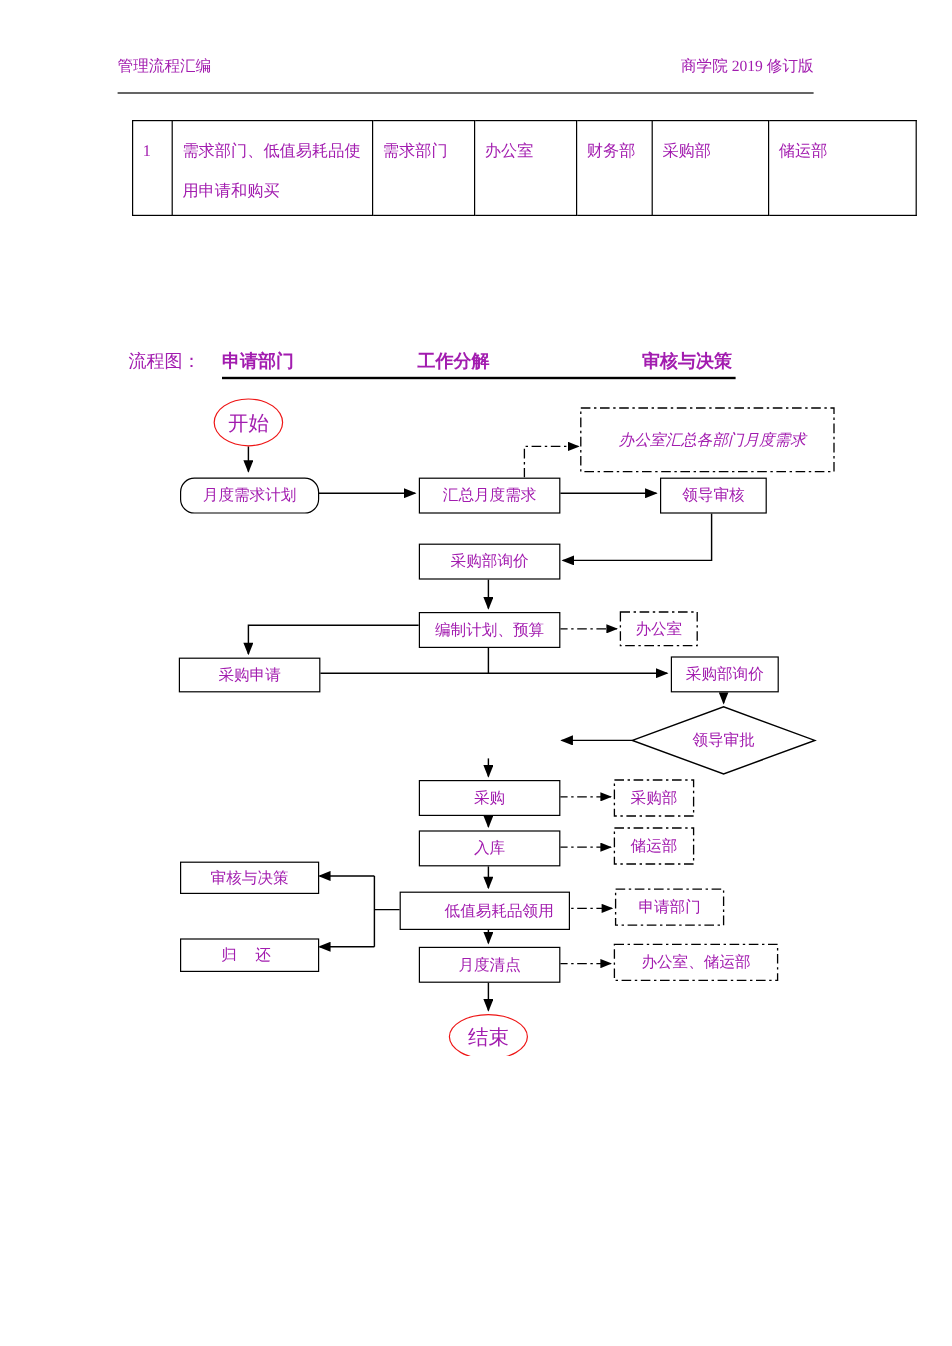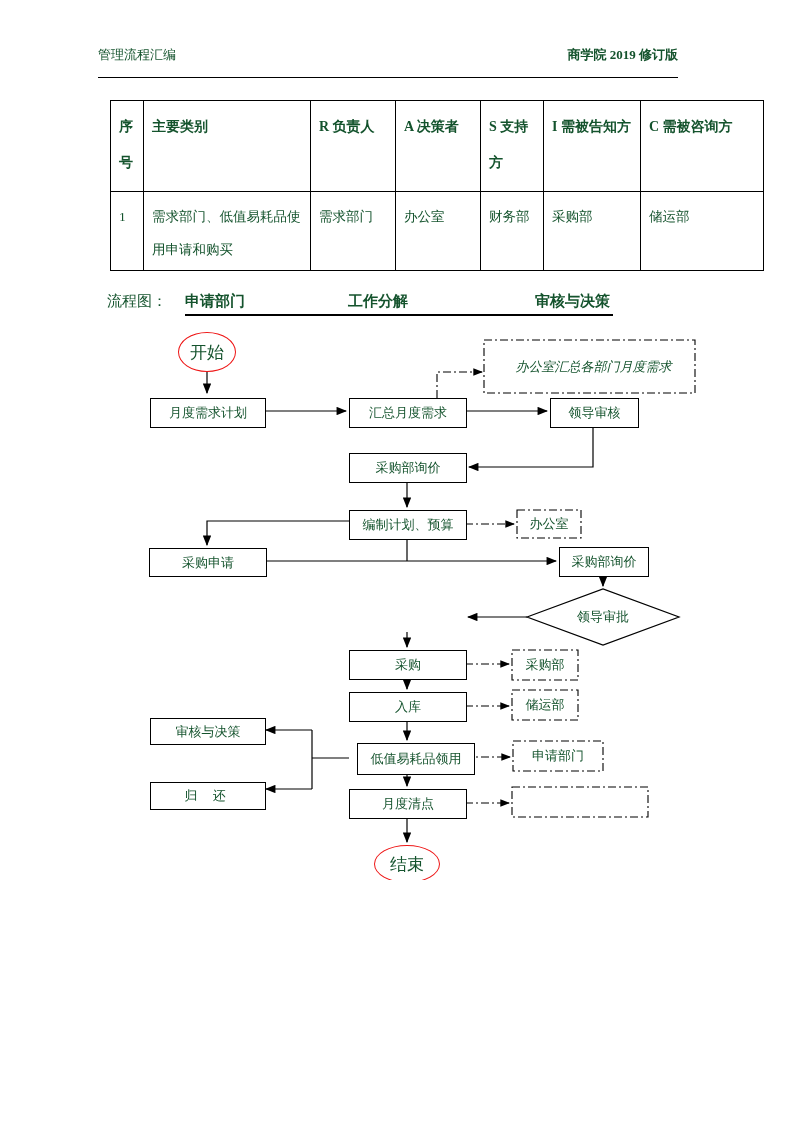--- a/index.html
+++ b/index.html
@@ -1,24 +1,24 @@
 <!DOCTYPE html>
 <html><head>
 <meta charset="utf-8">
 <style>
   html,body{margin:0;padding:0;background:#ffffff;}
   .page{
     position:relative;width:793px;height:880px;background:#ffffff;
-    font-family:"Liberation Serif","DejaVu Serif",serif;color:#14532d;overflow:hidden;
+    font-family:"Liberation Serif","DejaVu Serif",serif;color:#a21caf;overflow:hidden;
   }
   .abs{position:absolute;}
   
   .doc-header{top:46px;left:98px;width:580px;height:24px;font-size:13px;}
   .doc-header .hl{float:left;}
-  .doc-header .hr{float:right;font-weight:bold;}
+  .doc-header .hr{float:right;}
   .header-rule{top:77px;left:98px;width:580px;height:0;border-top:1.6px solid #000;}
   
   table.rasic{position:absolute;top:100px;left:110px;border-collapse:collapse;table-layout:fixed;}
   table.rasic td{border:1.2px solid #000;vertical-align:top;text-align:left;
     padding:8px 6px 4px 8px;font-size:13.5px;line-height:36px;word-break:break-all;}
   table.rasic tr.hd td{font-weight:bold;font-size:14px;height:78px;}
   table.rasic tr.bd td{height:62px;line-height:33px;}
   
   .flow-label{top:292px;left:107px;font-size:15px;}
   .lane-bar{top:292px;left:185px;width:428px;height:22px;border-bottom:2px solid #000;}
@@ -48,29 +48,20 @@
     <colgroup>
       <col style="width:33px">
         <col style="width:167px">
         <col style="width:85px">
       <col style="width:85px">
         <col style="width:63px">
         <col style="width:97px">
         <col style="width:123px">
     </colgroup>
     <tbody>
-        <tr class="hd">
-      <td>序号</td>
-      <td>主要类别</td>
-      <td>R 负责人</td>
-      <td>A 决策者</td>
-      <td>S 支持方</td>
-      <td>I 需被告知方</td>
-      <td>C 需被咨询方</td>
-    </tr>
     <tr class="bd">
       <td>1</td>
       <td>需求部门、低值易耗品使用申请和购买</td>
       <td>需求部门</td>
       <td>办公室</td>
       <td>财务部</td>
       <td>采购部</td>
       <td>储运部</td>
     </tr>
   </tbody>
@@ -125,37 +116,38 @@
       <rect x="512" y="690" width="66" height="30"></rect>
       <rect x="513" y="741" width="90" height="30"></rect>
       <rect x="512" y="787" width="136" height="30"></rect>
     </g>
     <polygon points="527,617 603,589 679,617 603,645" fill="#fff" stroke="#000" stroke-width="1.2"></polygon>
   </svg>
 
   <div class="oval" style="left:178px;top:332px;width:56px;height:38px;">开始</div>
   <div class="oval" style="left:374px;top:845px;width:64px;height:36px;">结束</div>
 
-  <div class="node" style="left:150px;top:398px;width:114px;height:28px;">月度需求计划</div>
+  <div class="node" style="left:150px;top:398px;width:114px;height:28px;border-radius:12px;">月度需求计划</div>
   <div class="node" style="left:349px;top:398px;width:116px;height:28px;">汇总月度需求</div>
   <div class="node" style="left:550px;top:398px;width:87px;height:28px;">领导审核</div>
   <div class="node" style="left:349px;top:453px;width:116px;height:28px;">采购部询价</div>
   <div class="node" style="left:349px;top:510px;width:116px;height:28px;">编制计划、预算</div>
   <div class="node" style="left:149px;top:548px;width:116px;height:27px;">采购申请</div>
   <div class="node" style="left:559px;top:547px;width:88px;height:28px;">采购部询价</div>
   <div class="node" style="left:349px;top:650px;width:116px;height:28px;">采购</div>
   <div class="node" style="left:349px;top:692px;width:116px;height:28px;">入库</div>
   <div class="node" style="left:150px;top:718px;width:114px;height:25px;">审核与决策</div>
-  <div class="node" style="left:357px;top:743px;width:116px;height:30px;">低值易耗品领用</div>
+  <div class="node" style="left:333px;top:743px;width:116px;height:30px;padding-left:24px;">低值易耗品领用</div>
   <div class="node" style="left:150px;top:782px;width:114px;height:26px;letter-spacing:6px;">归 还</div>
   <div class="node" style="left:349px;top:789px;width:116px;height:28px;">月度清点</div>
 
   <div class="label" style="left:543px;top:603px;width:120px;height:28px;">领导审批</div>
 
   <div class="label" style="left:488px;top:340px;width:211px;height:53px;font-style:italic;">办公室汇总各部门月度需求</div>
   <div class="label" style="left:517px;top:510px;width:64px;height:28px;">办公室</div>
   <div class="label" style="left:512px;top:650px;width:66px;height:30px;">采购部</div>
   <div class="label" style="left:512px;top:690px;width:66px;height:30px;">储运部</div>
   <div class="label" style="left:513px;top:741px;width:90px;height:30px;">申请部门</div>
+  <div class="label" style="left:512px;top:787px;width:136px;height:30px;">办公室、储运部</div>
 
   <div class="abs footer-page">8</div>
 
 </div>
 
 </body></html>

